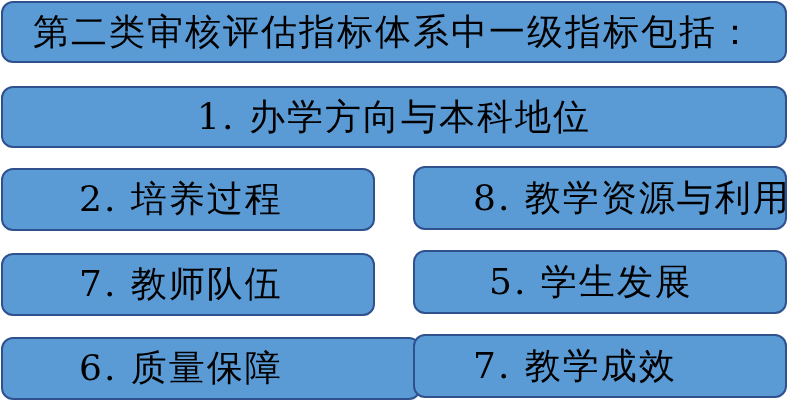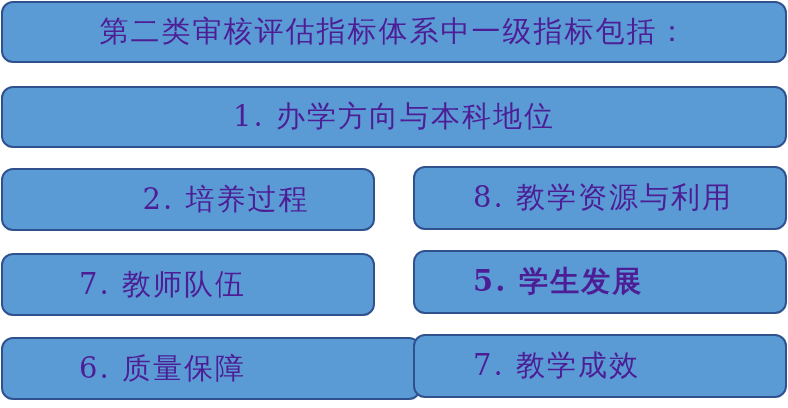--- a/index.html
+++ b/index.html
@@ -1,31 +1,31 @@
 <!DOCTYPE html>
 <html><head>
 <meta charset="utf-8">
 <style>
   html, body { margin: 0; padding: 0; background: #ffffff; }
   body { width: 788px; height: 408px; position: relative; overflow: hidden;
          font-family: "DejaVu Serif", "Liberation Serif", serif; }
   .box {
     position: absolute; box-sizing: border-box;
     background: #5b9bd5; border: 2px solid #2f528f; border-radius: 12px;
-    color: #4c1d95; display: flex; align-items: center;
-    font-size: 29px; letter-spacing: 2px; white-space: nowrap;
+    color: #000000; display: flex; align-items: center;
+    font-size: 36px; letter-spacing: 2px; white-space: nowrap;
   }
   .center { justify-content: center; }
   .title { left: 1px; top: 1px; width: 786px; height: 62px; padding-left: 0; }
   .b1 { left: 1px; top: 86px; width: 786px; height: 62px; text-align: right; }
-  .b2 { left: 1px; top: 168px; width: 374px; height: 63px; padding-left: 76px; justify-content: center; }
+  .b2 { left: 1px; top: 168px; width: 374px; height: 63px; padding-left: 76px; }
   .b4 { left: 1px; top: 253px; width: 374px; height: 63px; padding-left: 76px; }
   .b6 { left: 1px; top: 337px; width: 420px; height: 63px; padding-left: 76px; }
   .b3 { left: 413px; top: 166px; width: 374px; height: 64px; padding-left: 58px; }
-  .b5 { left: 413px; top: 250px; width: 374px; height: 64px; padding-left: 58px; font-weight: bold; }
+  .b5 { left: 413px; top: 250px; width: 374px; height: 64px; padding-left: 74px; }
   .b7 { left: 413px; top: 334px; width: 374px; height: 64px; padding-left: 58px; }
 </style>
 </head>
 <body>
 
 <div class="box title center">
   <span>第二类审核评估指标体系中一级指标包括：</span>
 </div>
 
 <div class="box b1 center">

